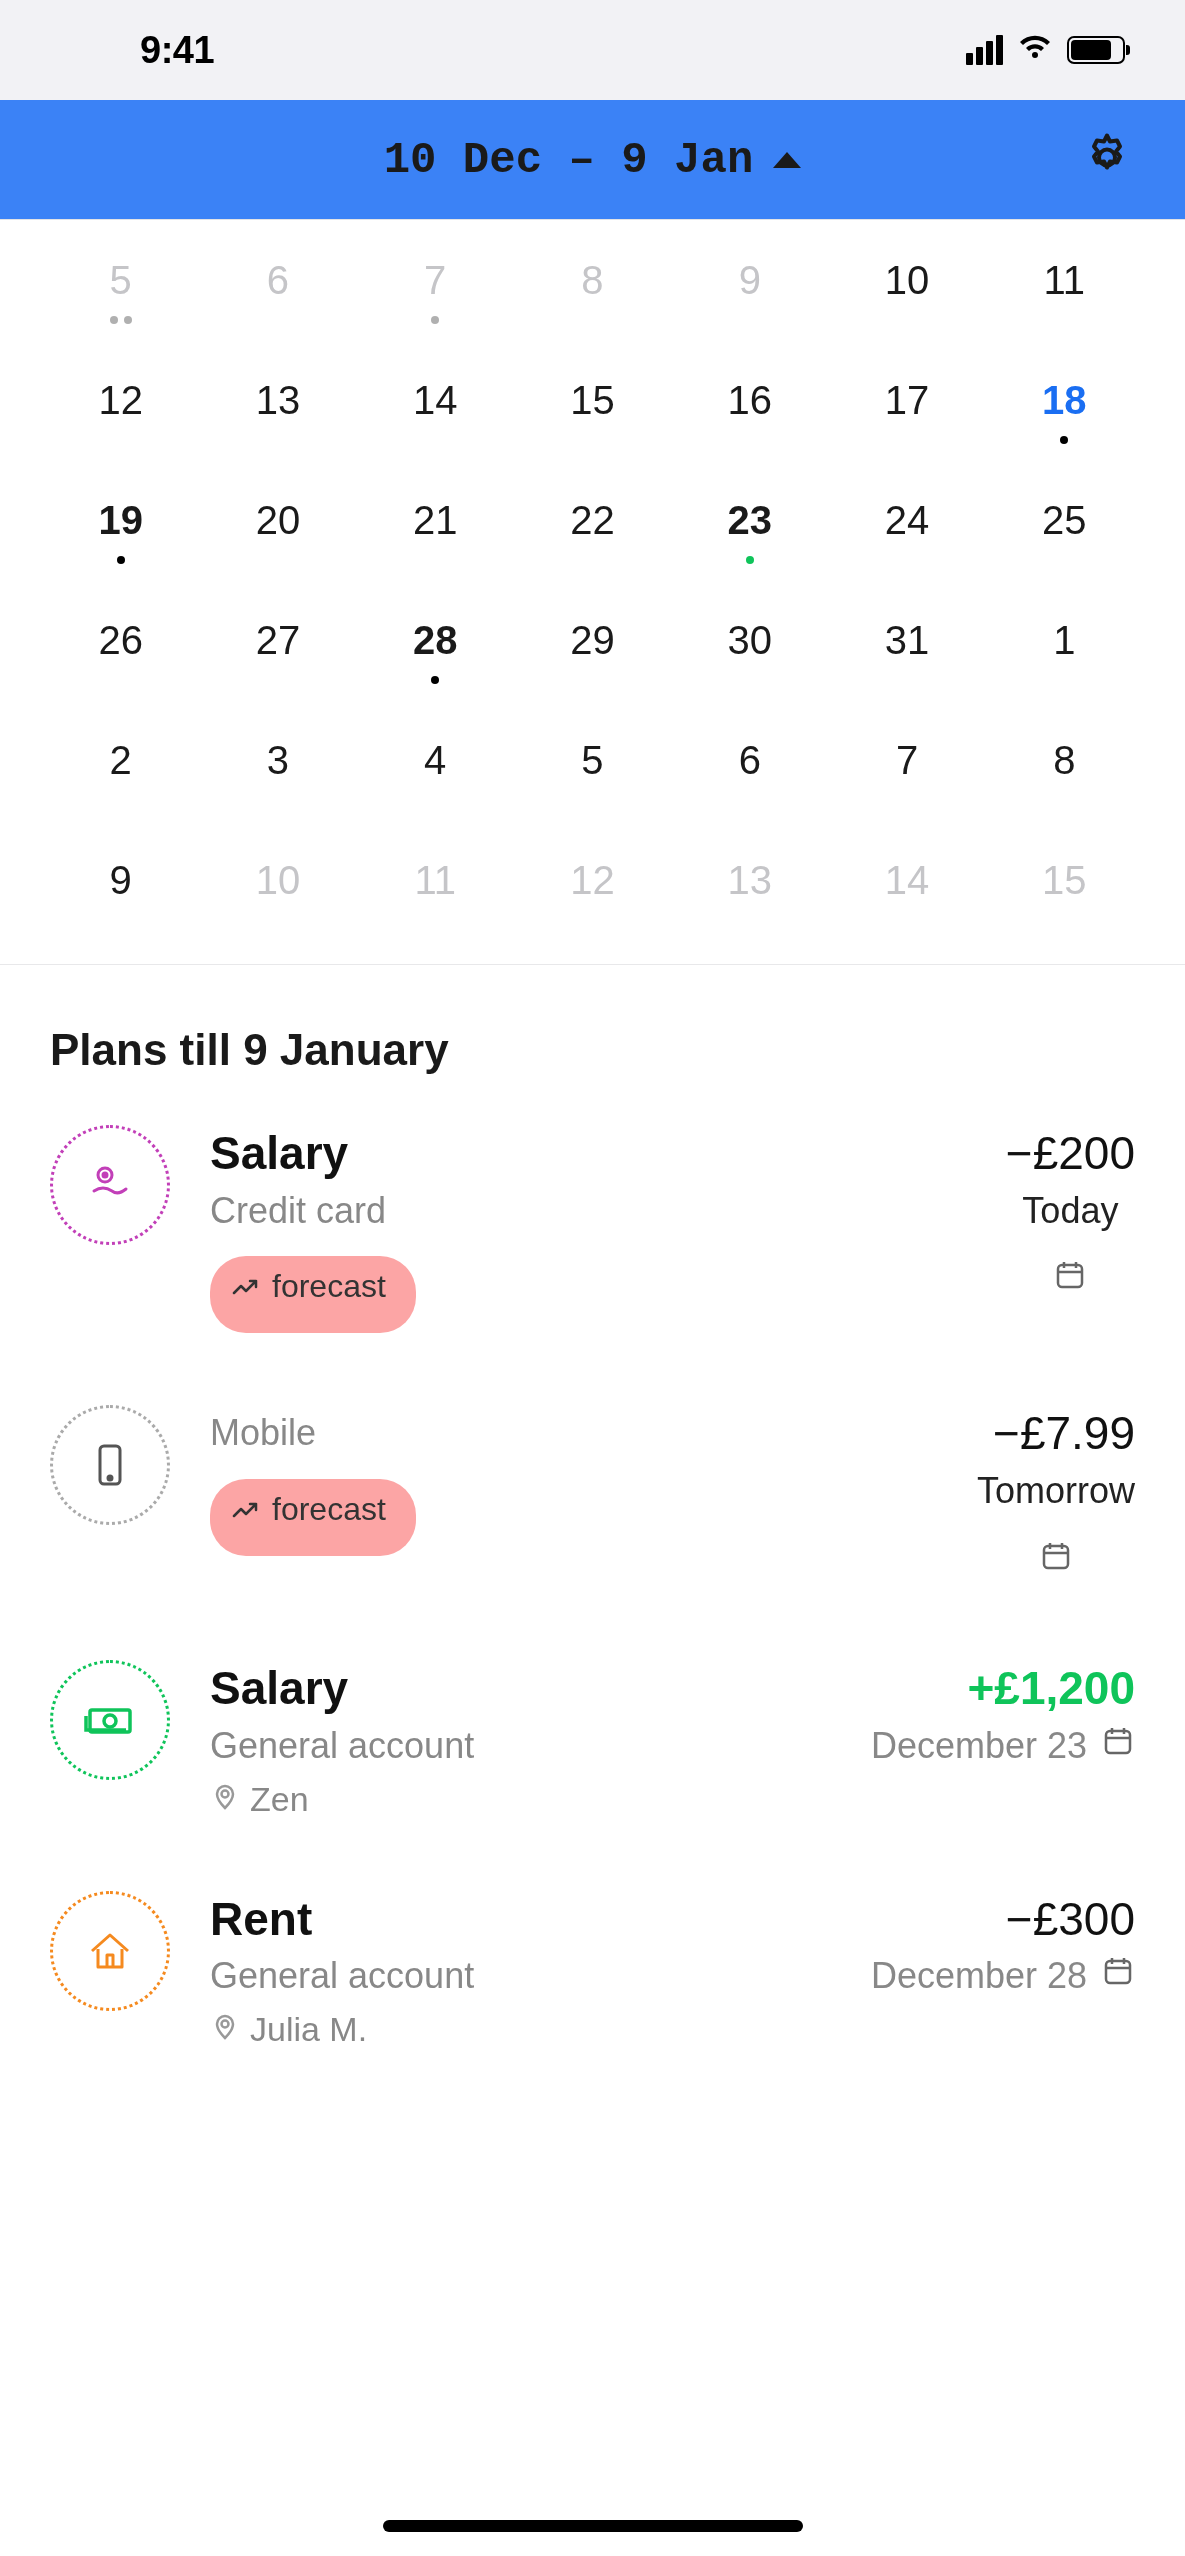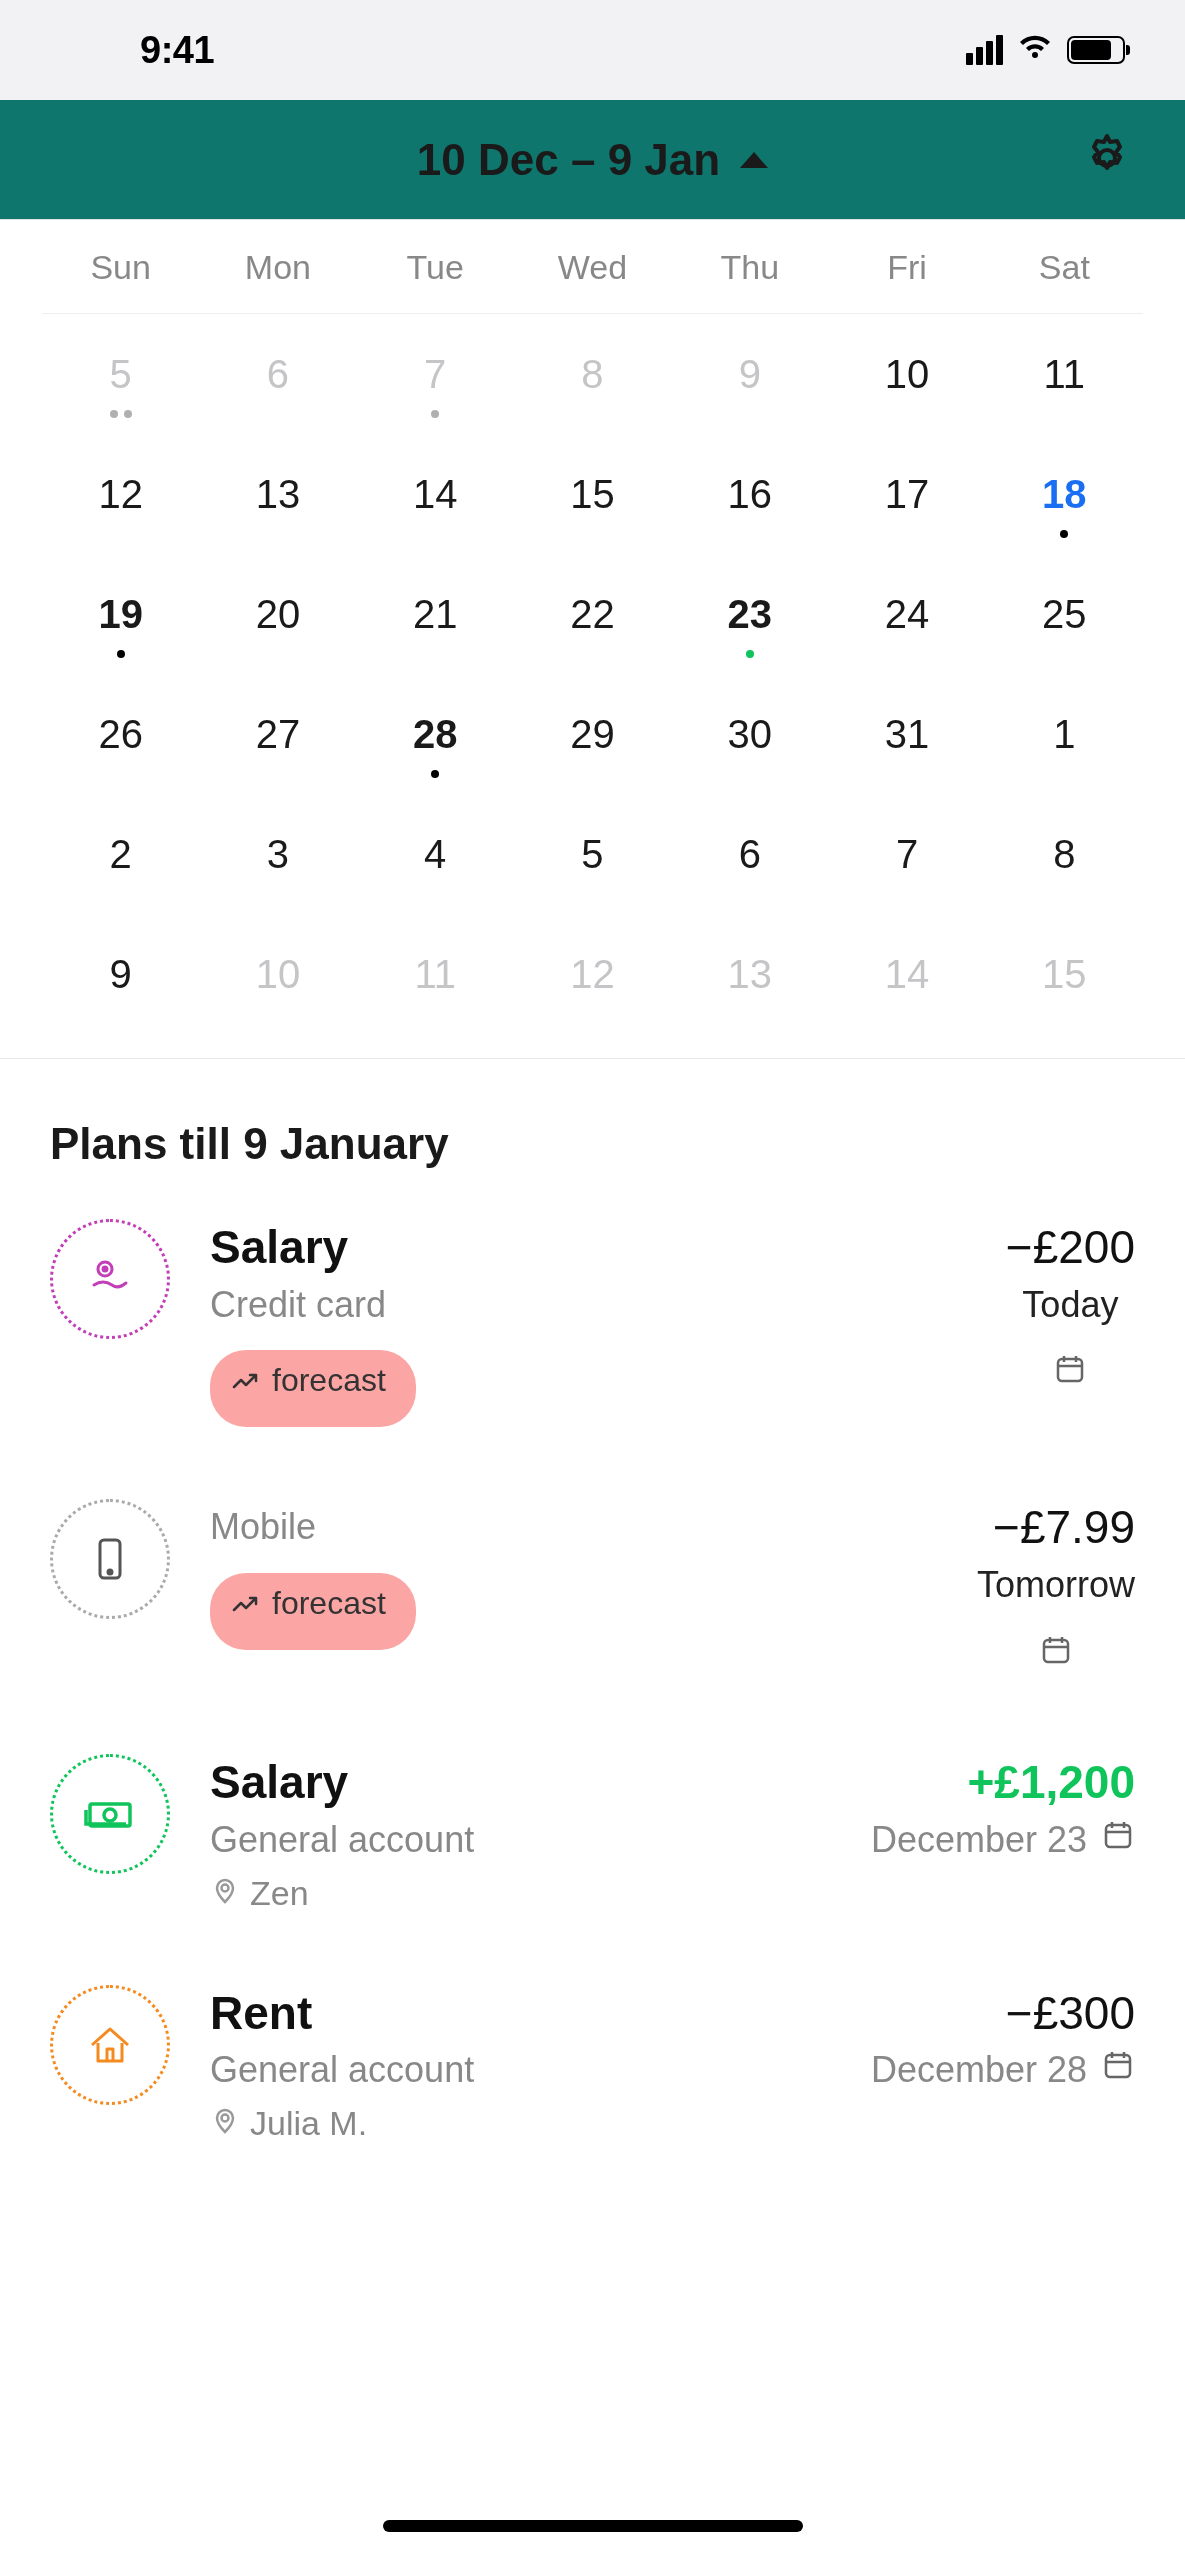--- a/index.html
+++ b/index.html
@@ -12,21 +12,21 @@
   .signal-bars { display: flex; align-items: flex-end; gap: 3px; }
   .signal-bars span { width: 7px; background: #000; border-radius: 1px; }
   .signal-bars span:nth-child(1){height:12px} .signal-bars span:nth-child(2){height:18px}
   .signal-bars span:nth-child(3){height:24px} .signal-bars span:nth-child(4){height:30px}
   .wifi-icon svg { width: 36px; height: 28px; }
   .battery { width: 58px; height: 28px; border: 2.5px solid #000; border-radius: 7px; position: relative; }
   .battery::after { content:''; position:absolute; right:-7px; top:7px; width:4px; height:10px; background:#000; border-radius:0 3px 3px 0; }
   .battery-fill { position:absolute; left:2px; top:2px; bottom:2px; width:40px; background:#000; border-radius:4px; }
   
   
-  .header { background:#0f766e; display:flex; align-items:center; justify-content:center; position:relative; height:120px; border-bottom:1px solid #e3e3e6; }
+  .header { background:#3b82f6; display:flex; align-items:center; justify-content:center; position:relative; height:120px; border-bottom:1px solid #e3e3e6;font-family:Liberation Mono, monospace; }
   .date-range-btn { display:flex; align-items:center; gap:20px; font-size:44px; font-weight:600; color:#1a1a1a; }
   .chev-up { width:0; height:0; border-left:14px solid transparent; border-right:14px solid transparent; border-bottom:16px solid #1a1a1a; }
   .settings-btn { position:absolute; right:50px; top:50%; transform:translateY(-50%); }
   .settings-btn svg { width:56px; height:56px; }
   
   
   .calendar { background:#fff; padding:0 42px 24px; border-bottom:1px solid #e8e8ea; }
   .weekday-row { display:grid; grid-template-columns:repeat(7,1fr); padding:28px 0 26px; border-bottom:1px solid #eee; }
   .weekday { text-align:center; font-size:34px; color:#888; font-weight:400; }
   .day-row { display:grid; grid-template-columns:repeat(7,1fr); height:120px; align-items:center; }
@@ -96,29 +96,20 @@
     <svg viewBox="0 0 56 56">
       <g fill="none" stroke="#1a1a1a" stroke-width="4">
         <circle cx="28" cy="28" r="8"></circle>
         <path d="M28 6l3 6 7-1 3 6-4 5 4 5-3 6-7-1-3 6-3-6-7 1-3-6 4-5-4-5 3-6 7 1 3-6z" stroke-linejoin="round"></path>
       </g>
     </svg>
   </div>
 </div>
 
 <div class="calendar">
-  <div class="weekday-row">
-    <div class="weekday">Sun</div>
-    <div class="weekday">Mon</div>
-    <div class="weekday">Tue</div>
-    <div class="weekday">Wed</div>
-    <div class="weekday">Thu</div>
-    <div class="weekday">Fri</div>
-    <div class="weekday">Sat</div>
-  </div>
   <div id="calendar-grid">
       <div class="day-row">
         <div class="day-cell faded">5<div class="dots">
             <span class="dot"></span>
             <span class="dot"></span>
           </div></div>
         <div class="day-cell faded">6</div>
         <div class="day-cell faded">7<div class="dots">
             <span class="dot"></span>
           </div></div>

